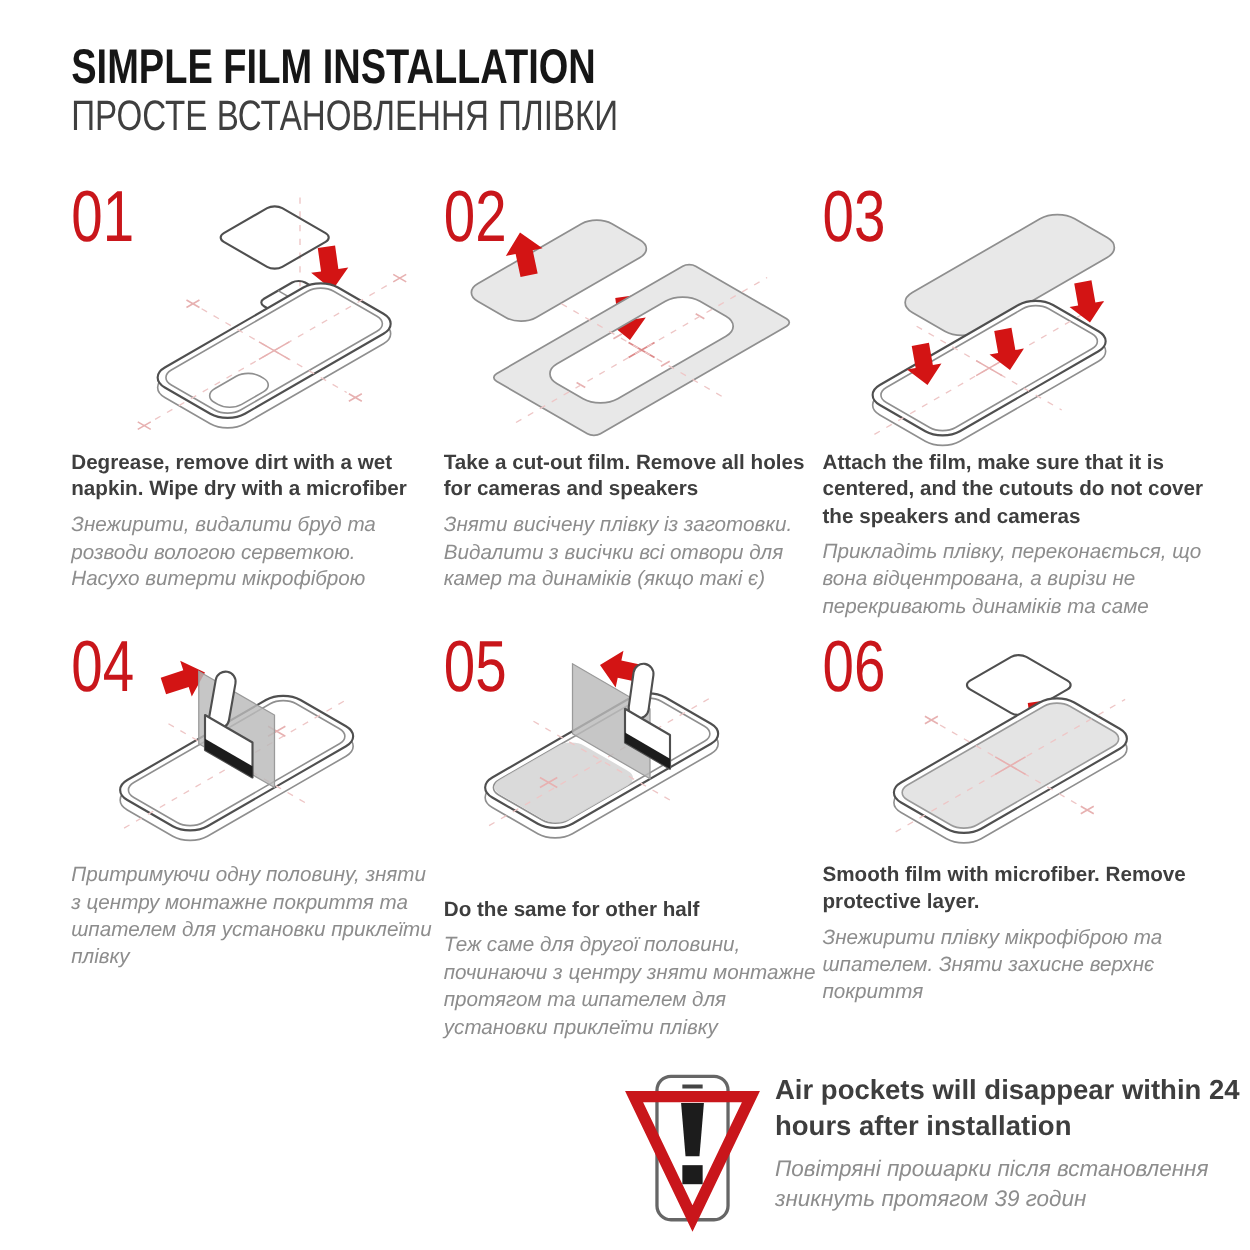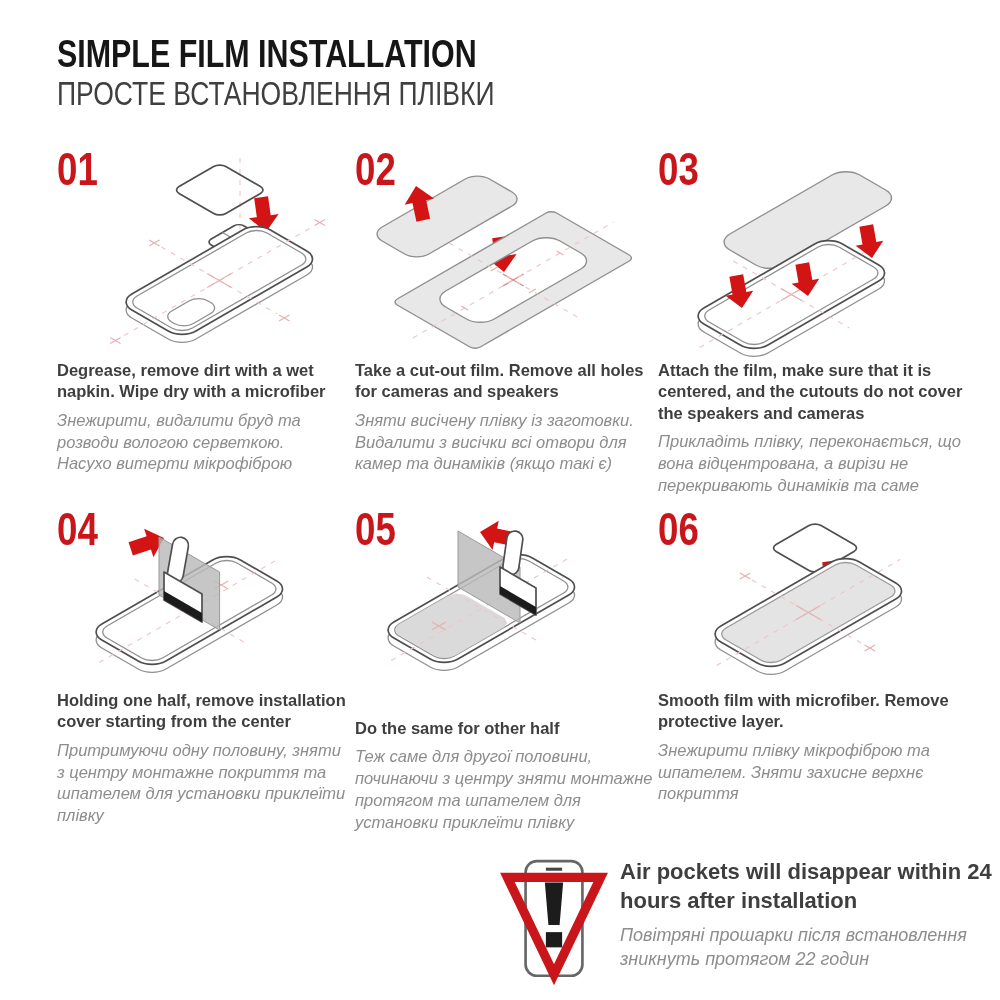--- a/index.html
+++ b/index.html
@@ -13,21 +13,21 @@
     --pink:#e7b1b1;
   }
   html,body{margin:0;padding:0;background:#ffffff;}
   #page{
     position:relative;width:1000px;height:1000px;background:#fff;overflow:hidden;
     font-family:"Liberation Sans", sans-serif;
   }
   .condensed{display:inline-block;transform:scaleX(0.78);transform-origin:0 0;white-space:nowrap;}
   #title{position:absolute;left:57px;top:34px;font-size:39px;font-weight:700;color:var(--ink);letter-spacing:0px;line-height:1.05;}
   #subtitle{position:absolute;left:57px;top:76px;font-size:34px;font-weight:400;color:#3f3f3f;line-height:1.05;}
-  .step-number{position:absolute;font-size:47px;font-weight:700;color:var(--accent);line-height:1;}
+  .step-number{position:absolute;font-size:58px;font-weight:400;color:var(--accent);line-height:1;}
   .step-text{position:absolute;width:300px;}
   .step-en{font-size:16.5px;font-weight:700;color:var(--text-dark);line-height:1.3;margin:0 0 7px 0;}
   .step-uk{font-size:16.5px;font-style:italic;color:var(--text-muted);line-height:1.32;margin:0;}
   .diag{position:absolute;}
   
   .ln{fill:none;stroke:var(--line);stroke-width:1.7;vector-effect:non-scaling-stroke;stroke-linejoin:round;}
   .lnthin{fill:none;stroke:#8f8f8f;stroke-width:1.3;vector-effect:non-scaling-stroke;}
   .filmfill{fill:var(--film);stroke:#8f8f8f;stroke-width:1.4;vector-effect:non-scaling-stroke;}
   .whitefill{fill:#ffffff;stroke:var(--line);stroke-width:1.7;vector-effect:non-scaling-stroke;stroke-linejoin:round;}
   .pink{stroke:var(--pink);stroke-width:1.3;fill:none;vector-effect:non-scaling-stroke;}
@@ -171,21 +171,20 @@
 
     <g>
       <g transform="translate(106,24) rotate(10)">
           <rect class="whitefill" x="0" y="0" width="16" height="46" rx="8"></rect>
         </g>
       <polygon class="whitefill" points="96,88 134,110 134,82 96,60"></polygon>
       <polygon class="blackfill" points="96,88 134,110 134,101 96,79"></polygon>
     </g>
   </svg>
   <div class="step-text" style="left:57px;top:690px;width:290px;">
-    <p class="step-en">Holding one half, remove installation cover starting from the center</p>
     <p class="step-uk">Притримуючи одну половину, зняти з центру монтажне покриття та шпателем для установки приклеїти плівку</p>
   </div>
 
   <div class="step-number" style="left:355px;top:505px;"><span class="condensed">05</span></div>
   <svg class="diag" style="left:352px;top:508px;" width="292" height="184" viewBox="0 0 292 184">
 
     <g transform="translate(128,24) rotate(192)">
       <path class="arrow" d="M0,0 L-16,-15 L-16,-7 L-35,-7 L-35,7 L-16,7 L-16,15 Z"></path>
     </g>
 
@@ -246,16 +245,16 @@
 
   <svg class="diag" style="left:498px;top:856px;" width="112" height="134" viewBox="0 0 110 132">
     <rect x="27" y="5" width="56" height="113" rx="11" fill="#ffffff" stroke="#666" stroke-width="2.6"></rect>
     <line x1="47" y1="13" x2="63" y2="13" stroke="#444" stroke-width="3"></line>
     <path d="M9,21 H101 L55,117 Z" fill="none" stroke="#c9161b" stroke-width="9" stroke-linejoin="miter"></path>
     <path d="M46,26 h18 l-3.5,42 h-11 Z" fill="#1c1c1c"></path>
     <rect x="47" y="75" width="16" height="15" fill="#1c1c1c"></rect>
   </svg>
   <div id="warning-block">
     <p id="warning-en">Air pockets will disappear within 24 hours after installation</p>
-    <p id="warning-uk">Повітряні прошарки після встановлення зникнуть протягом 22 годин</p>
+    <p id="warning-uk">Повітряні прошарки після встановлення зникнуть протягом 39 годин</p>
   </div>
 
 </div>
 
 </body></html>

